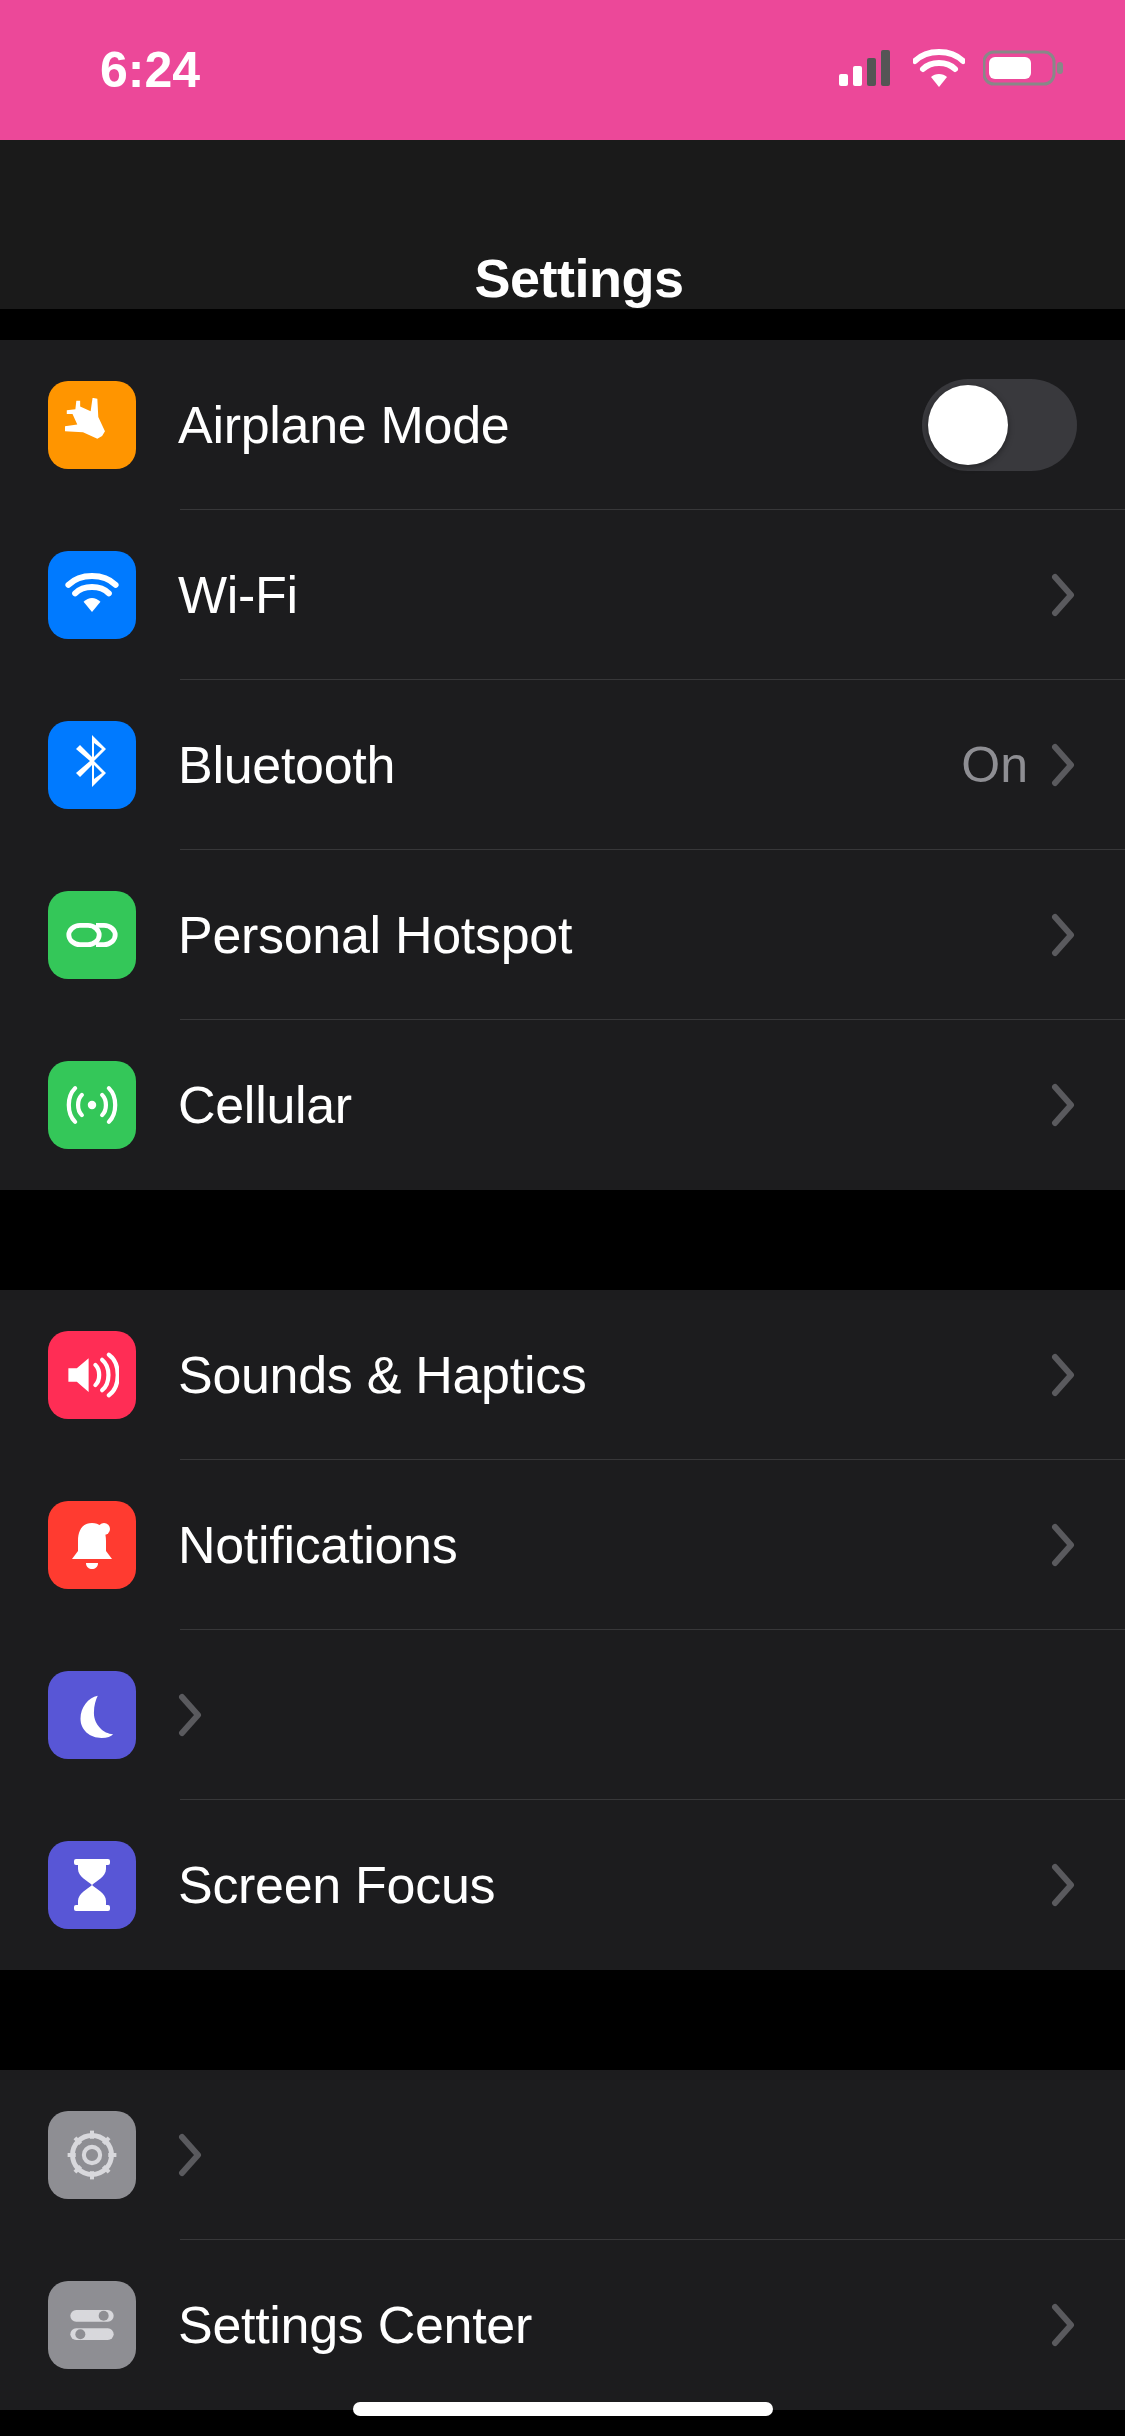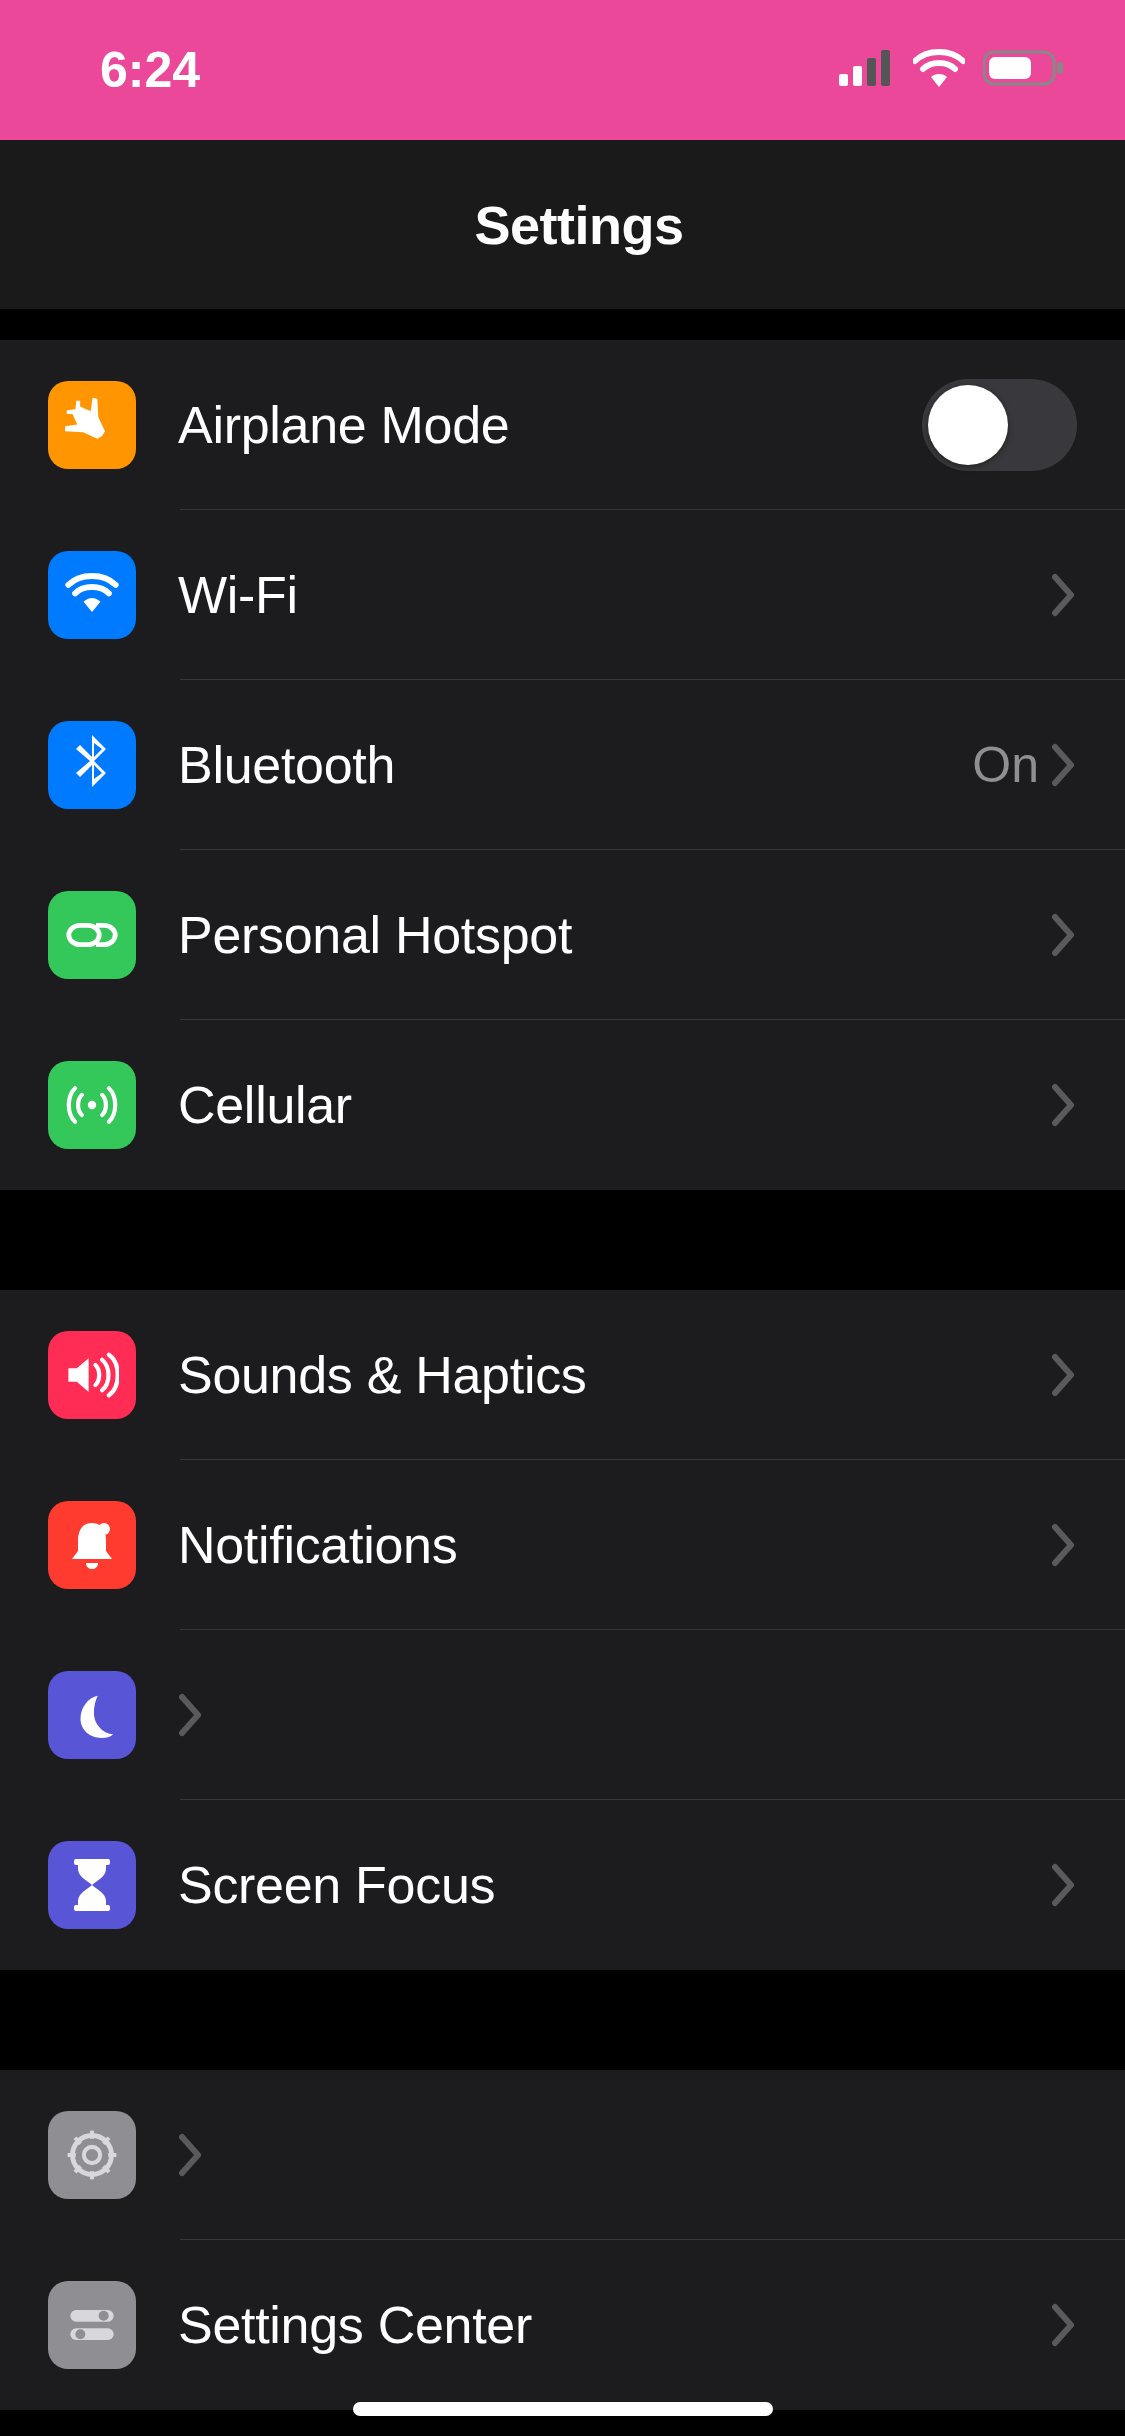--- a/index.html
+++ b/index.html
@@ -24,21 +24,21 @@
     font-weight: 600;
   }
   .status-icons {
     display: flex;
     align-items: center;
     gap: 18px;
   }
   .header {
     height: 170px;
     display: flex;
-    align-items: center;
+    align-items: flex-end;
     justify-content: center;
     background: #1a1a1a;
     border-bottom: 1px solid #000;
     padding-left: 33px;
   }
   .header-title {
     font-size: 54px;
     font-weight: 700;
     letter-spacing: -0.5px;
   }
@@ -73,21 +73,21 @@
   }
   .row-label {
     font-size: 52px;
     font-weight: 400;
     flex: 1;
     letter-spacing: -0.3px;
   }
   .row-value {
     font-size: 50px;
     color: #8e8e93;
-    margin-right: 12px;
+    margin-right: 23px;
   }
   .chevron {
     width: 26px;
     height: 44px;
     flex-shrink: 0;
   }
   .chevron svg { display: block; }
   .toggle {
     width: 155px;
     height: 92px;

